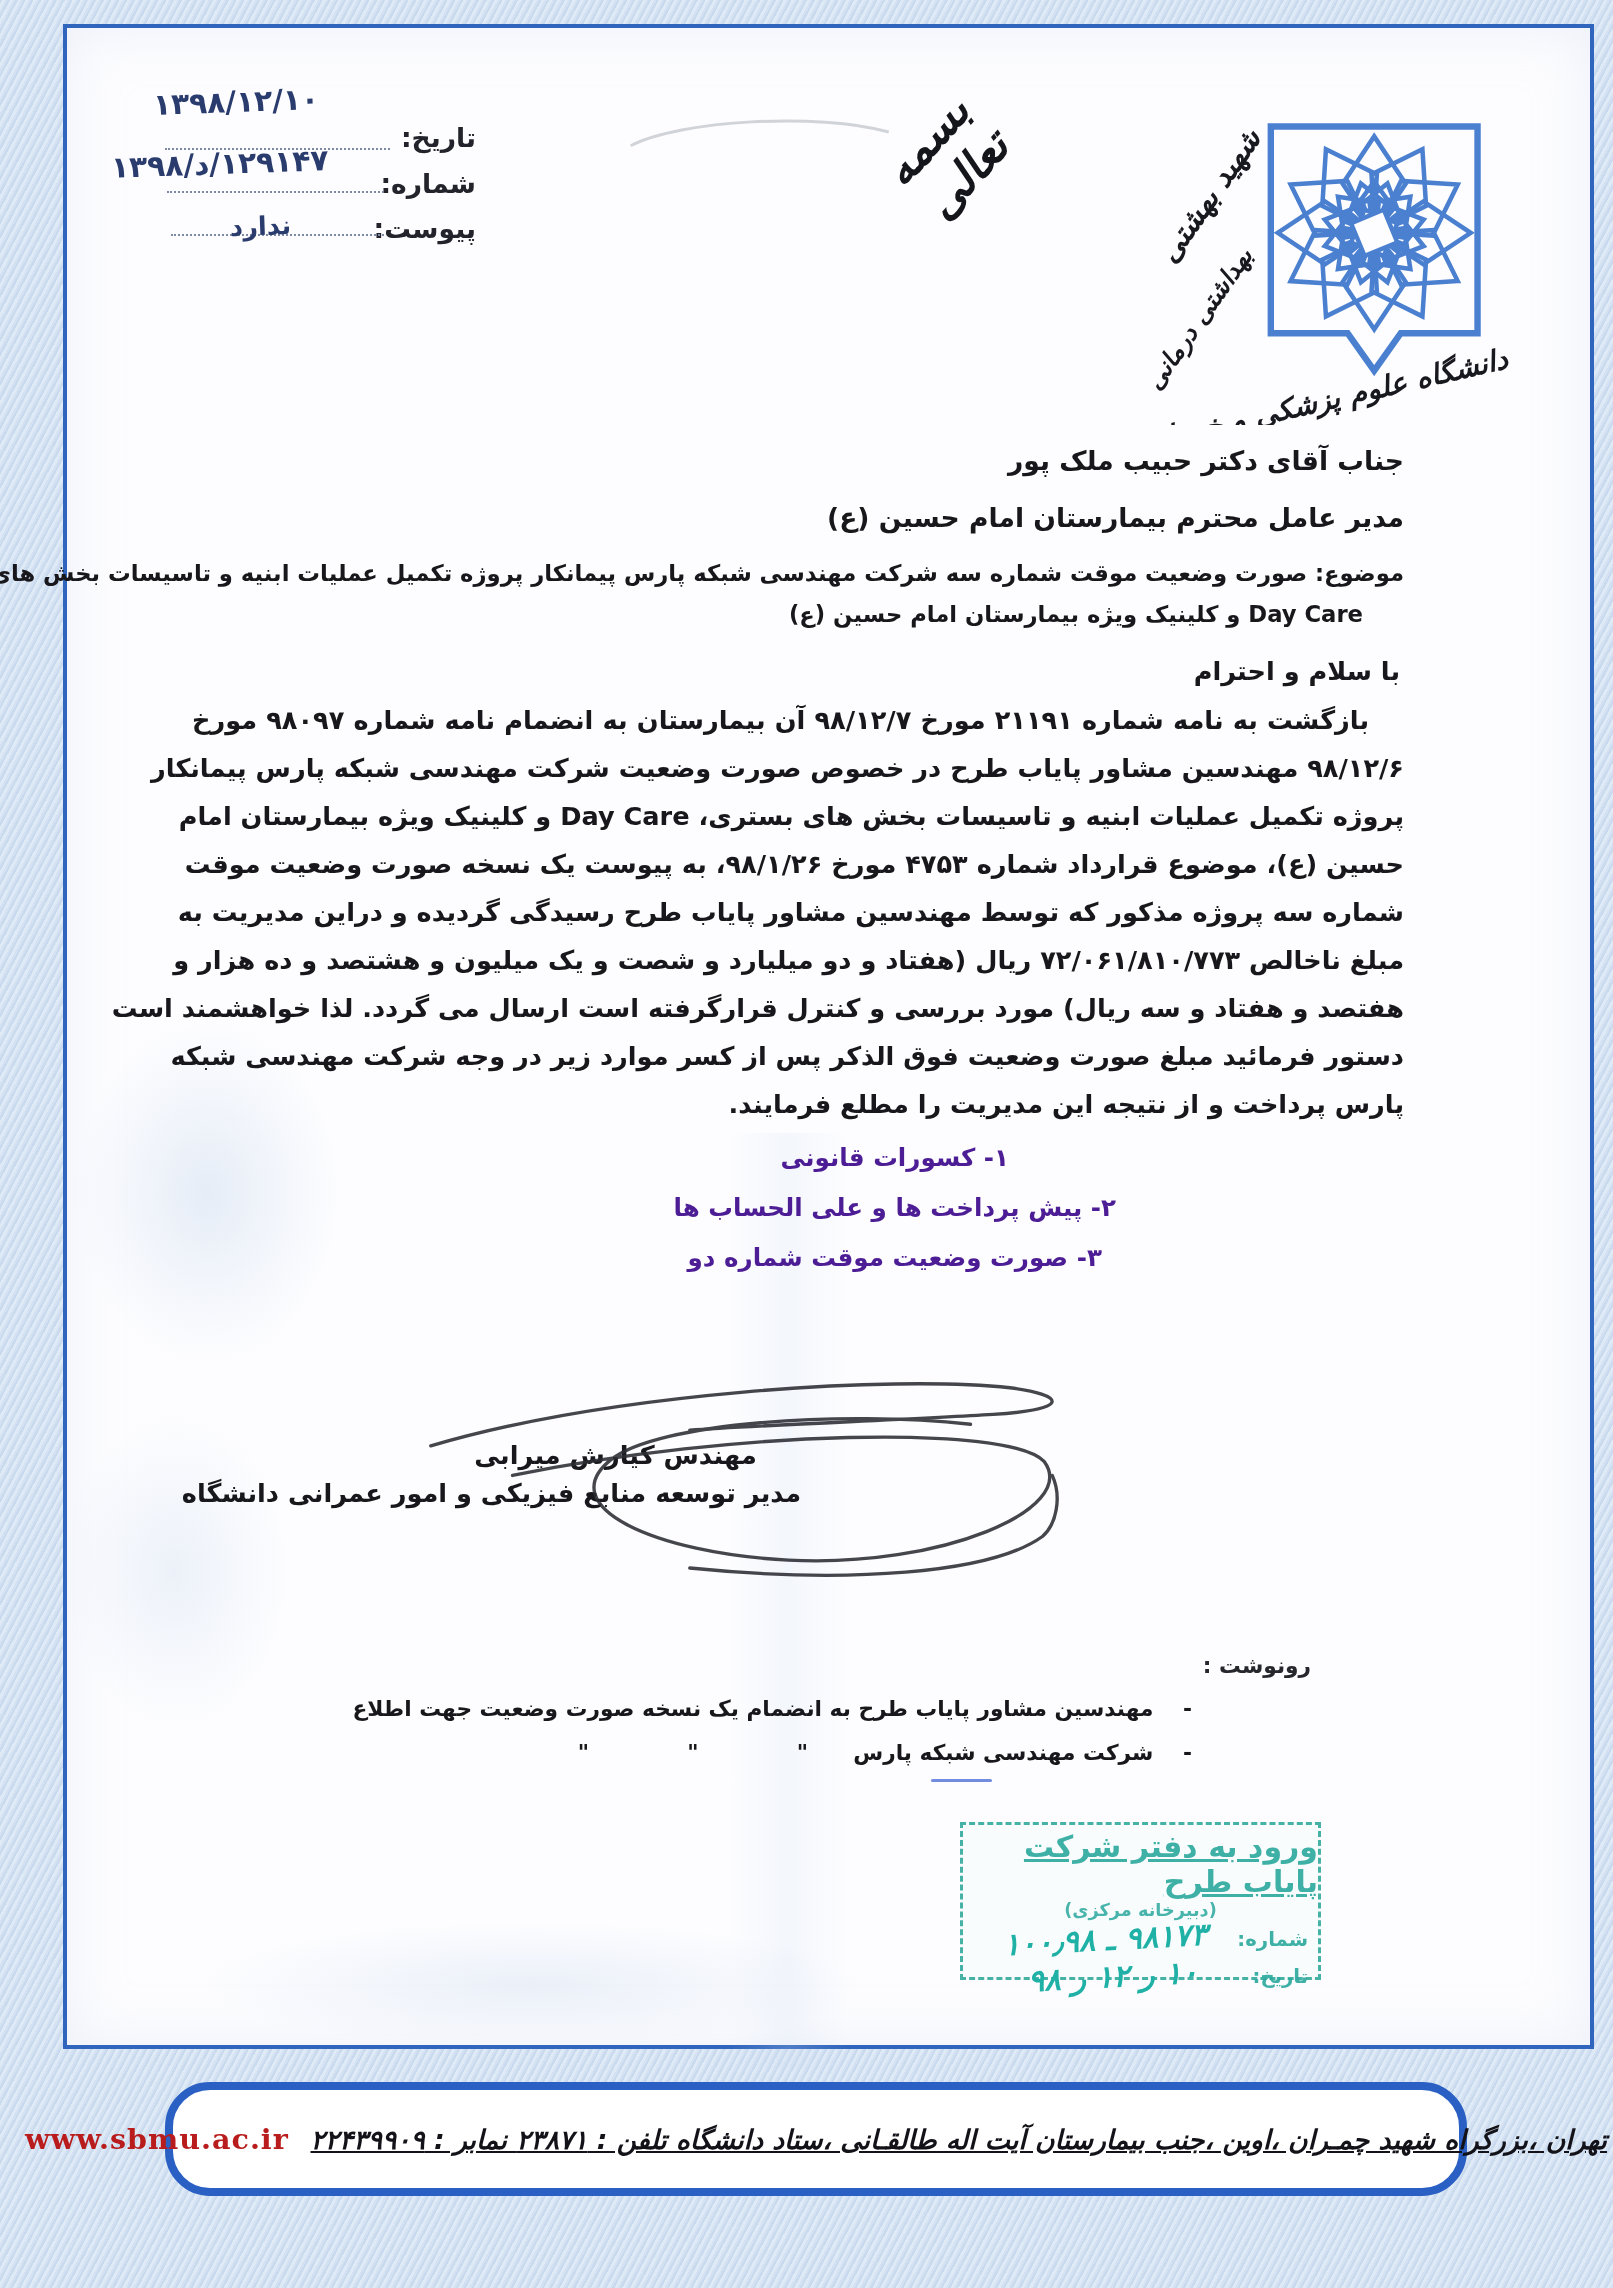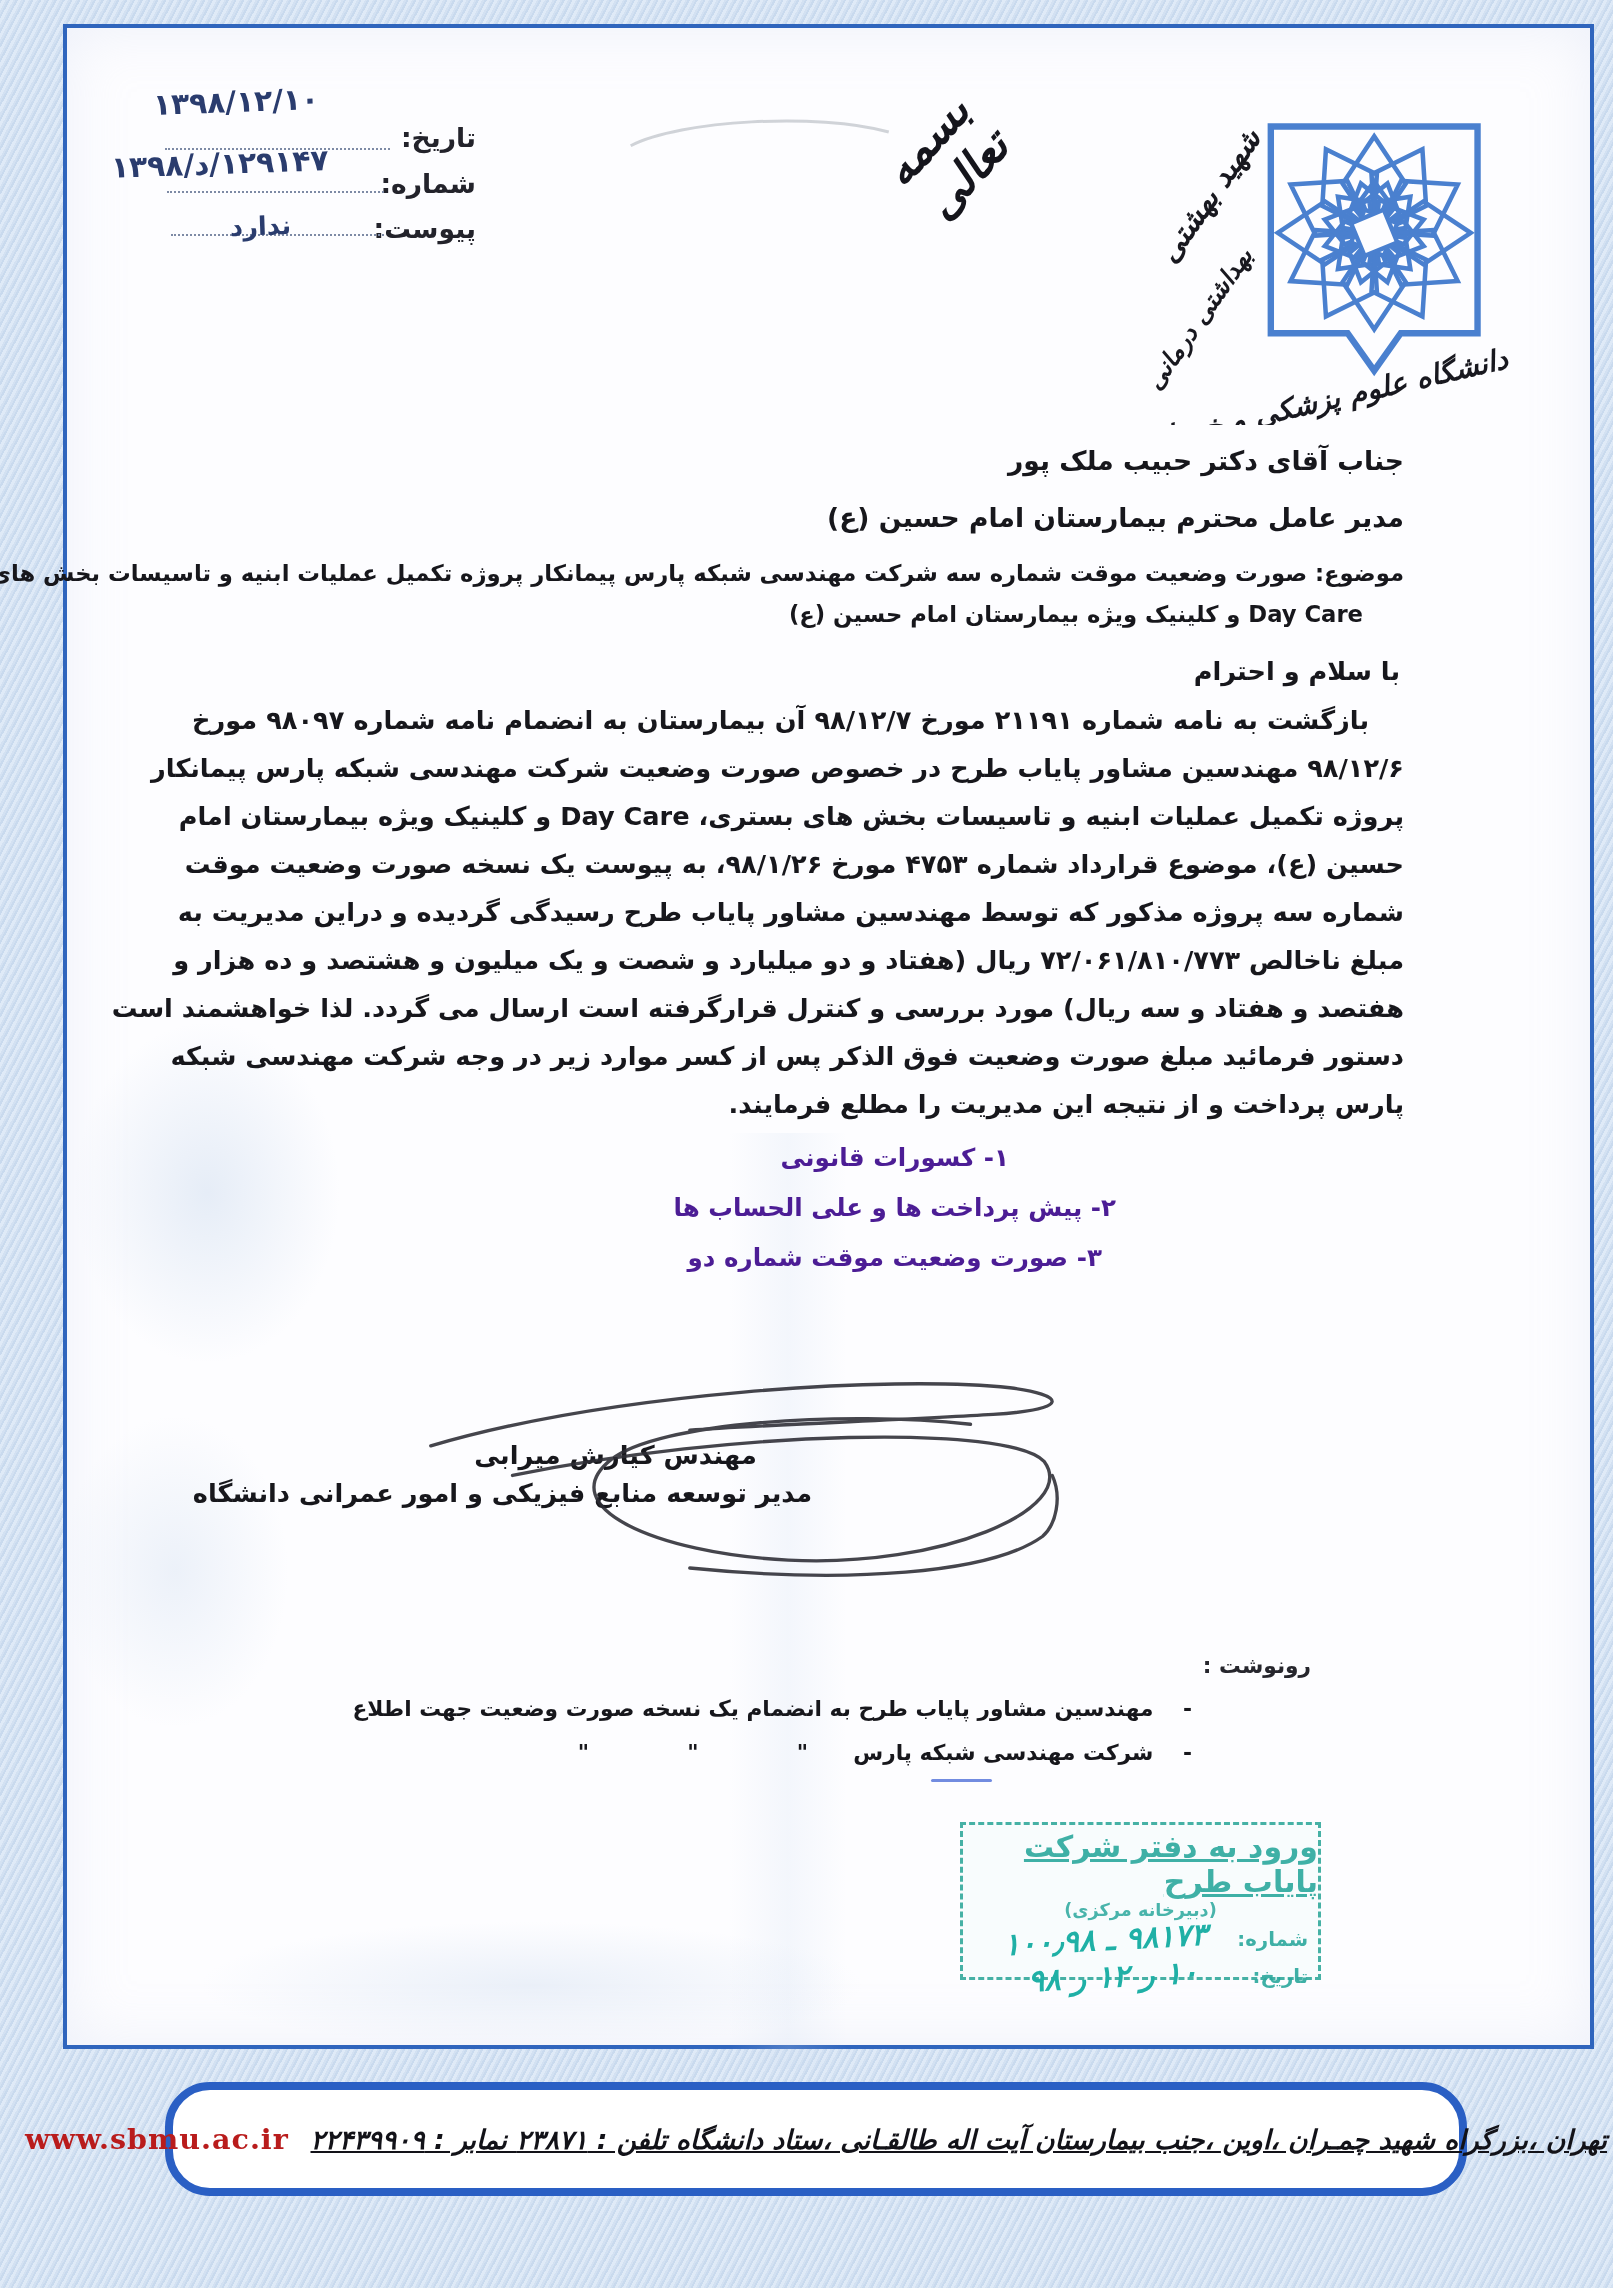--- a/index.html
+++ b/index.html
@@ -169,21 +169,21 @@
   <div class="bline last">پارس پرداخت و از نتیجه این مدیریت را مطلع فرمایند.</div>
 </div>
 
 <div class="abs listBlock">
   <div class="litem">۱-  کسورات قانونی</div>
   <div class="litem">۲-  پیش پرداخت ها و علی الحساب ها</div>
   <div class="litem">۳-  صورت وضعیت موقت شماره دو</div>
 </div>
 
 <div class="abs rtl sig" style="left:453px;top:1440px;width:325px;">مهندس کیارش میرابی</div>
-<div class="abs rtl sig" style="left:231px;top:1478px;width:581px;">مدیر توسعه منابع فیزیکی و امور عمرانی دانشگاه</div>
+<div class="abs rtl sig" style="left:220px;top:1478px;width:581px;">مدیر توسعه منابع فیزیکی و امور عمرانی دانشگاه</div>
 
 <div class="abs rtl ccLabel" style="right:303px;top:1653px;">رونوشت :</div>
 <div class="abs ccItem" style="right:422px;top:1696px;">
   <span class="ccDash">-</span>
   <span class="ccText">مهندسین مشاور پایاب طرح به انضمام یک نسخه صورت وضعیت جهت اطلاع</span>
 </div>
 <div class="abs ccItem" style="right:422px;top:1740px;">
   <span class="ccDash">-</span>
   <span class="ccText">شرکت مهندسی شبکه پارس      "             "             "</span>
 </div>

